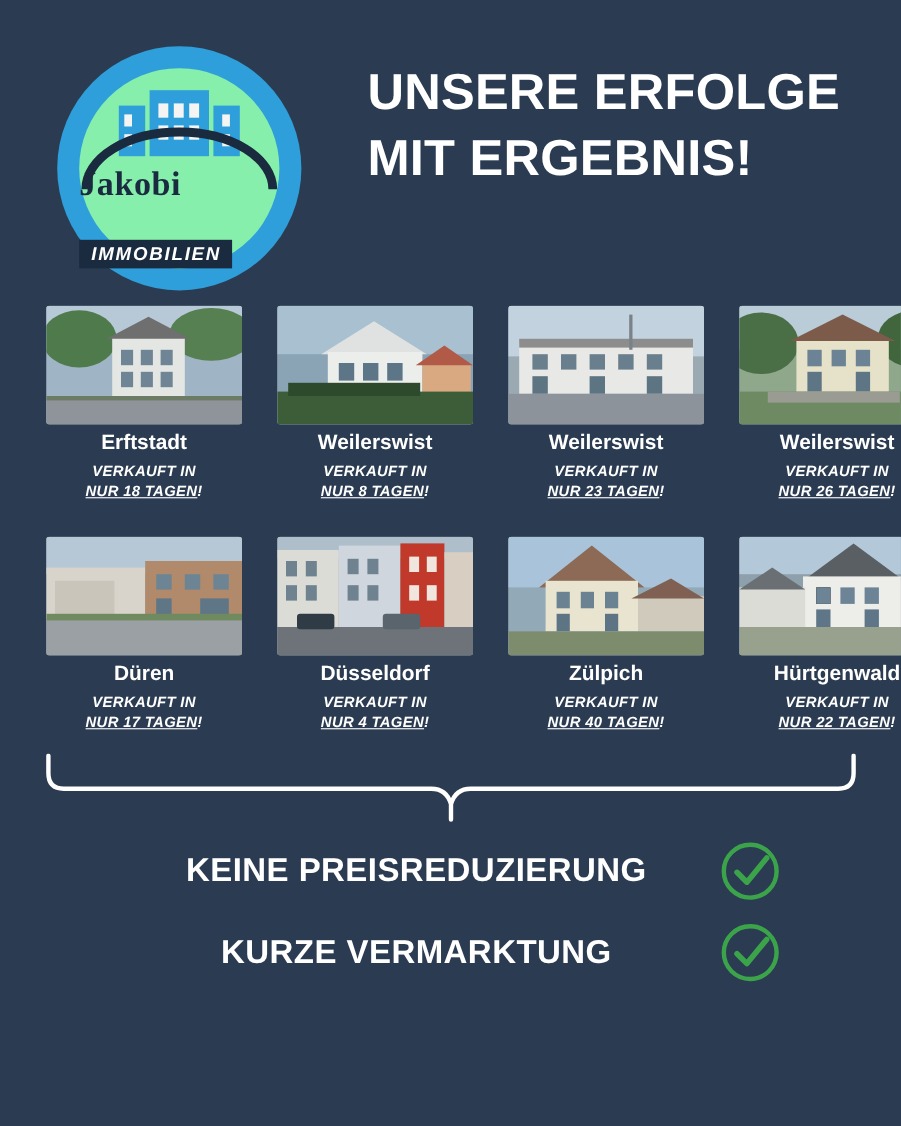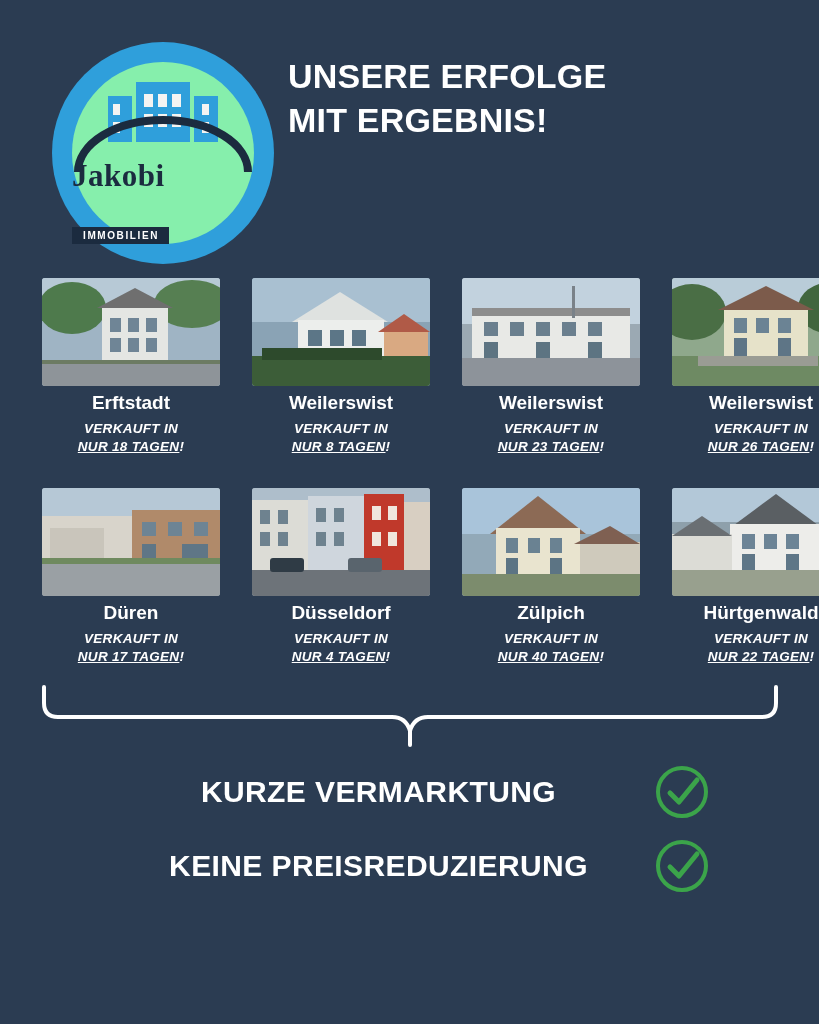--- a/index.html
+++ b/index.html
@@ -63,40 +63,42 @@
     font-weight: bold;
     font-size: 31px;
     color: #1b2b3f;
     letter-spacing: 0.5px;
     margin-top: 16px;
     line-height: 1;
   }
   .logo-sub {
     background: #1b2b3f;
     color: #ffffff;
-    font-size: 10px;
+    font-size: 17px;
     font-weight: bold;
     letter-spacing: 1.6px;
     padding: 3px 10px 3px 11px;
     margin-top: 4px;
+    font-style: italic;
   }
 
   .headline {
     flex: 1;
     padding-top: 24px;
     padding-left: 14px;
   }
   .headline-line {
     color: #ffffff;
-    font-size: 34px;
+    font-size: 46px;
     font-weight: bold;
     line-height: 1.30;
     letter-spacing: 0.2px;
     text-transform: uppercase;
     white-space: nowrap;
+    margin-left: 46px;
   }
 
   
   .grid {
     display: grid;
     grid-template-columns: repeat(4, 178px);
     column-gap: 8px;
     row-gap: 12px;
     padding: 18px 34px 0 42px;
     box-sizing: border-box;
@@ -420,35 +422,35 @@
 
   <div class="brace">
     <svg viewBox="0 0 740 64" width="740" height="64" preserveAspectRatio="none">
       <path d="M4 2 L4 18 Q4 32 18 32 L352 32 Q366 32 370 46 L370 60 L370 46 Q374 32 388 32 L722 32 Q736 32 736 18 L736 2" fill="none" stroke="#ffffff" stroke-width="4" stroke-linecap="round" stroke-linejoin="round"></path>
     </svg>
   </div>
 
   <div class="benefits">
 
     <div class="benefit-row">
+      <div class="benefit-text">KEINE PREISREDUZIERUNG</div>
+      <div class="check">
+        <svg viewBox="0 0 58 58" width="58" height="58">
+          <circle cx="29" cy="29" r="24" fill="none" stroke="#3ba44a" stroke-width="4"></circle>
+          <path d="M17 30 L26 39 L44 17" fill="none" stroke="#3ba44a" stroke-width="5" stroke-linecap="round" stroke-linejoin="round"></path>
+        </svg>
+      </div>
+    </div>
+
+    <div class="benefit-row">
       <div class="benefit-text">KURZE VERMARKTUNG</div>
       <div class="check">
         <svg viewBox="0 0 58 58" width="58" height="58">
           <circle cx="29" cy="29" r="24" fill="none" stroke="#3ba44a" stroke-width="4"></circle>
           <path d="M17 30 L26 39 L44 17" fill="none" stroke="#3ba44a" stroke-width="5" stroke-linecap="round" stroke-linejoin="round"></path>
         </svg>
       </div>
     </div>
 
-    <div class="benefit-row">
-      <div class="benefit-text">KEINE PREISREDUZIERUNG</div>
-      <div class="check">
-        <svg viewBox="0 0 58 58" width="58" height="58">
-          <circle cx="29" cy="29" r="24" fill="none" stroke="#3ba44a" stroke-width="4"></circle>
-          <path d="M17 30 L26 39 L44 17" fill="none" stroke="#3ba44a" stroke-width="5" stroke-linecap="round" stroke-linejoin="round"></path>
-        </svg>
-      </div>
-    </div>
-
 
   </div>
 
 </div>
 
 </body></html>

